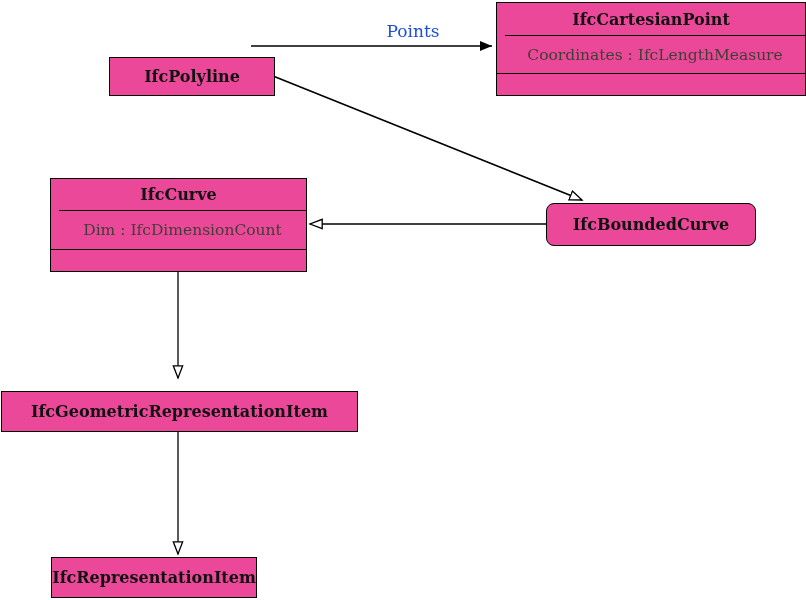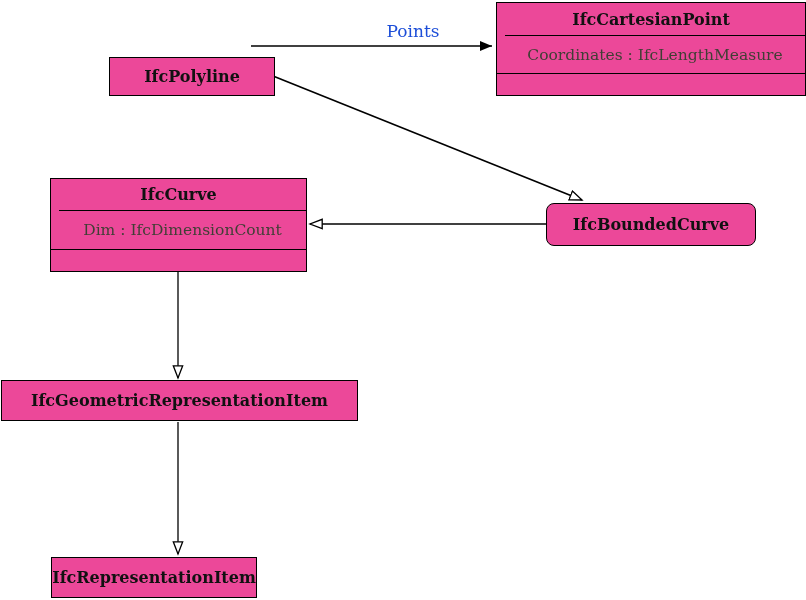--- a/index.html
+++ b/index.html
@@ -49,21 +49,21 @@
 
   
   #box-ifcpolyline        { left: 109px; top: 28px;  width: 166px; height: 39px; margin-top: 29px; }
   #box-ifccartesianpoint  { left: 496px; top: 2px;   width: 310px; height: 94px; }
   #box-ifccartesianpoint .uml-title    { flex: 0 0 32px; }
   #box-ifccartesianpoint .uml-attr-row { flex: 0 0 37px; }
   #box-ifccurve           { left: 50px;  top: 178px; width: 257px; height: 94px; }
   #box-ifccurve .uml-title    { flex: 0 0 31px; }
   #box-ifccurve .uml-attr-row { flex: 0 0 38px; }
   #box-ifcboundedcurve    { left: 546px; top: 203px; width: 210px; height: 43px; border-radius: 8px; }
-  #box-ifcgeomrepitem     { left: 1px;   top: 380px; width: 357px; height: 41px; }
+  #box-ifcgeomrepitem     { left: 1px;   top: 391px; width: 357px; height: 41px; }
   #box-ifcrepitem         { left: 51px;  top: 557px; width: 206px; height: 41px; }
 
   .edge-label {
     position: absolute;
     z-index: 3;
     font-size: 17px;
     color: #1d4ed8;
     text-align: center;
   }
   #label-points { left: 378px; top: 21px; width: 70px; }

